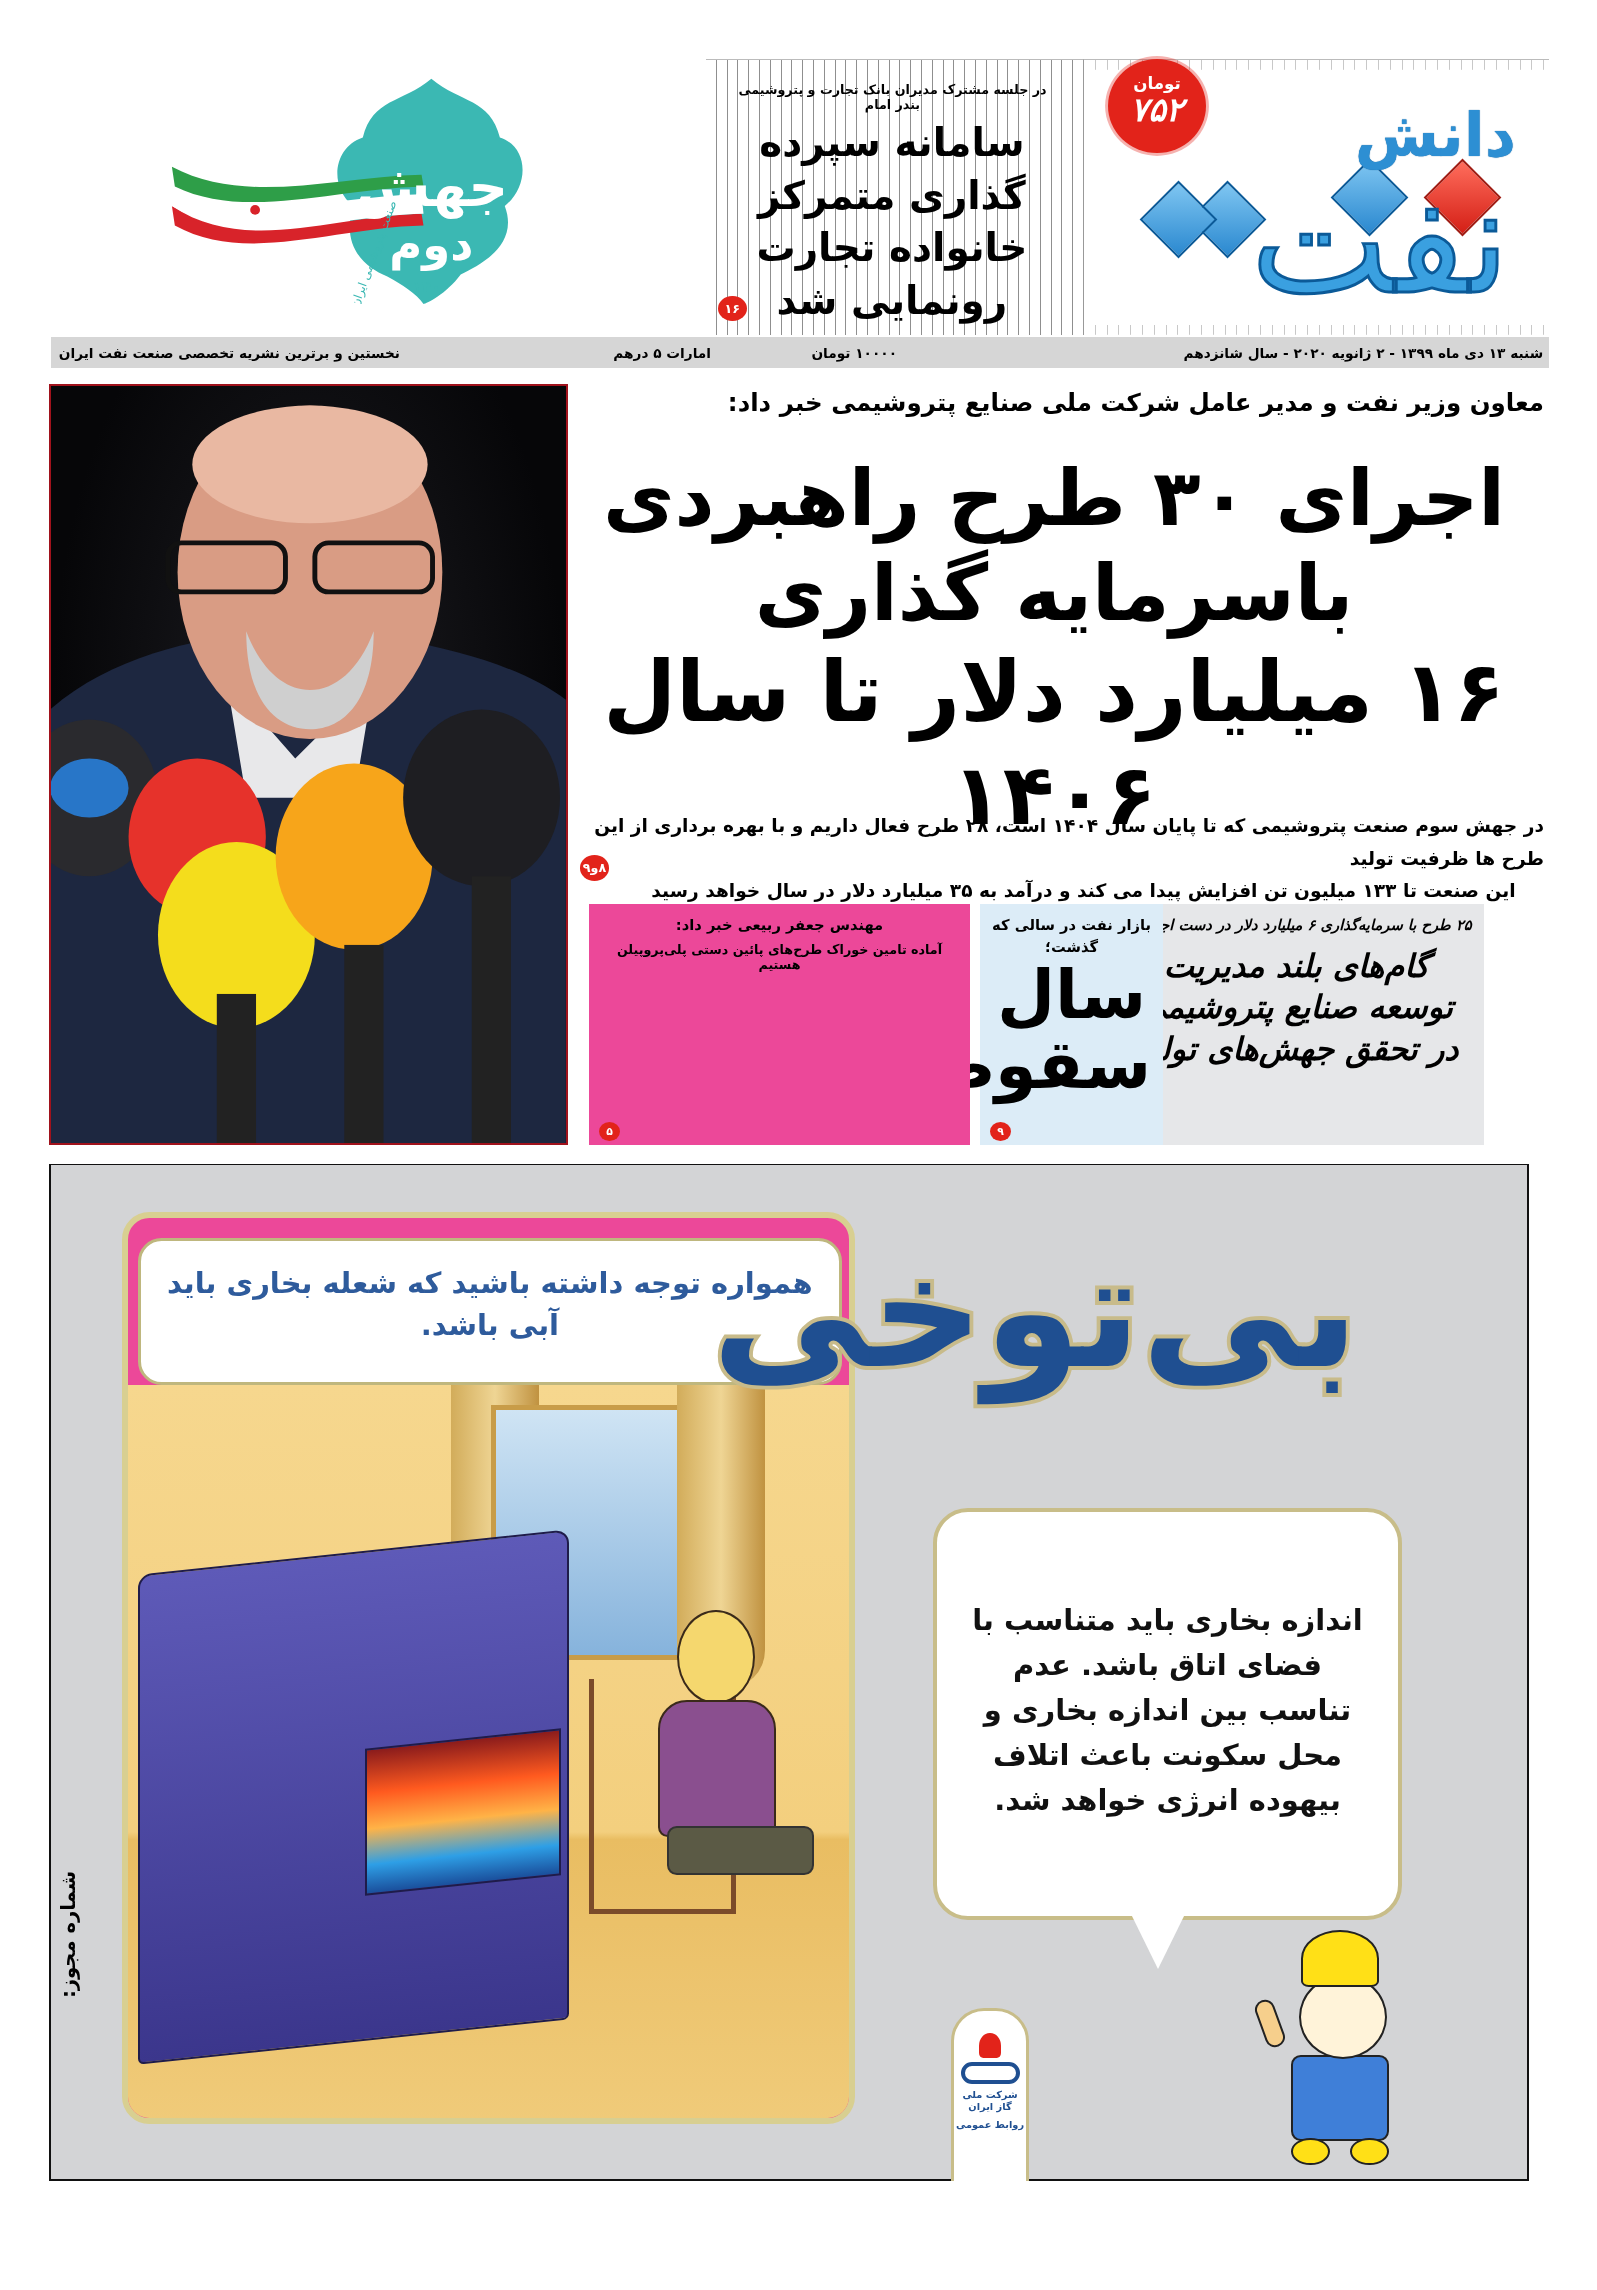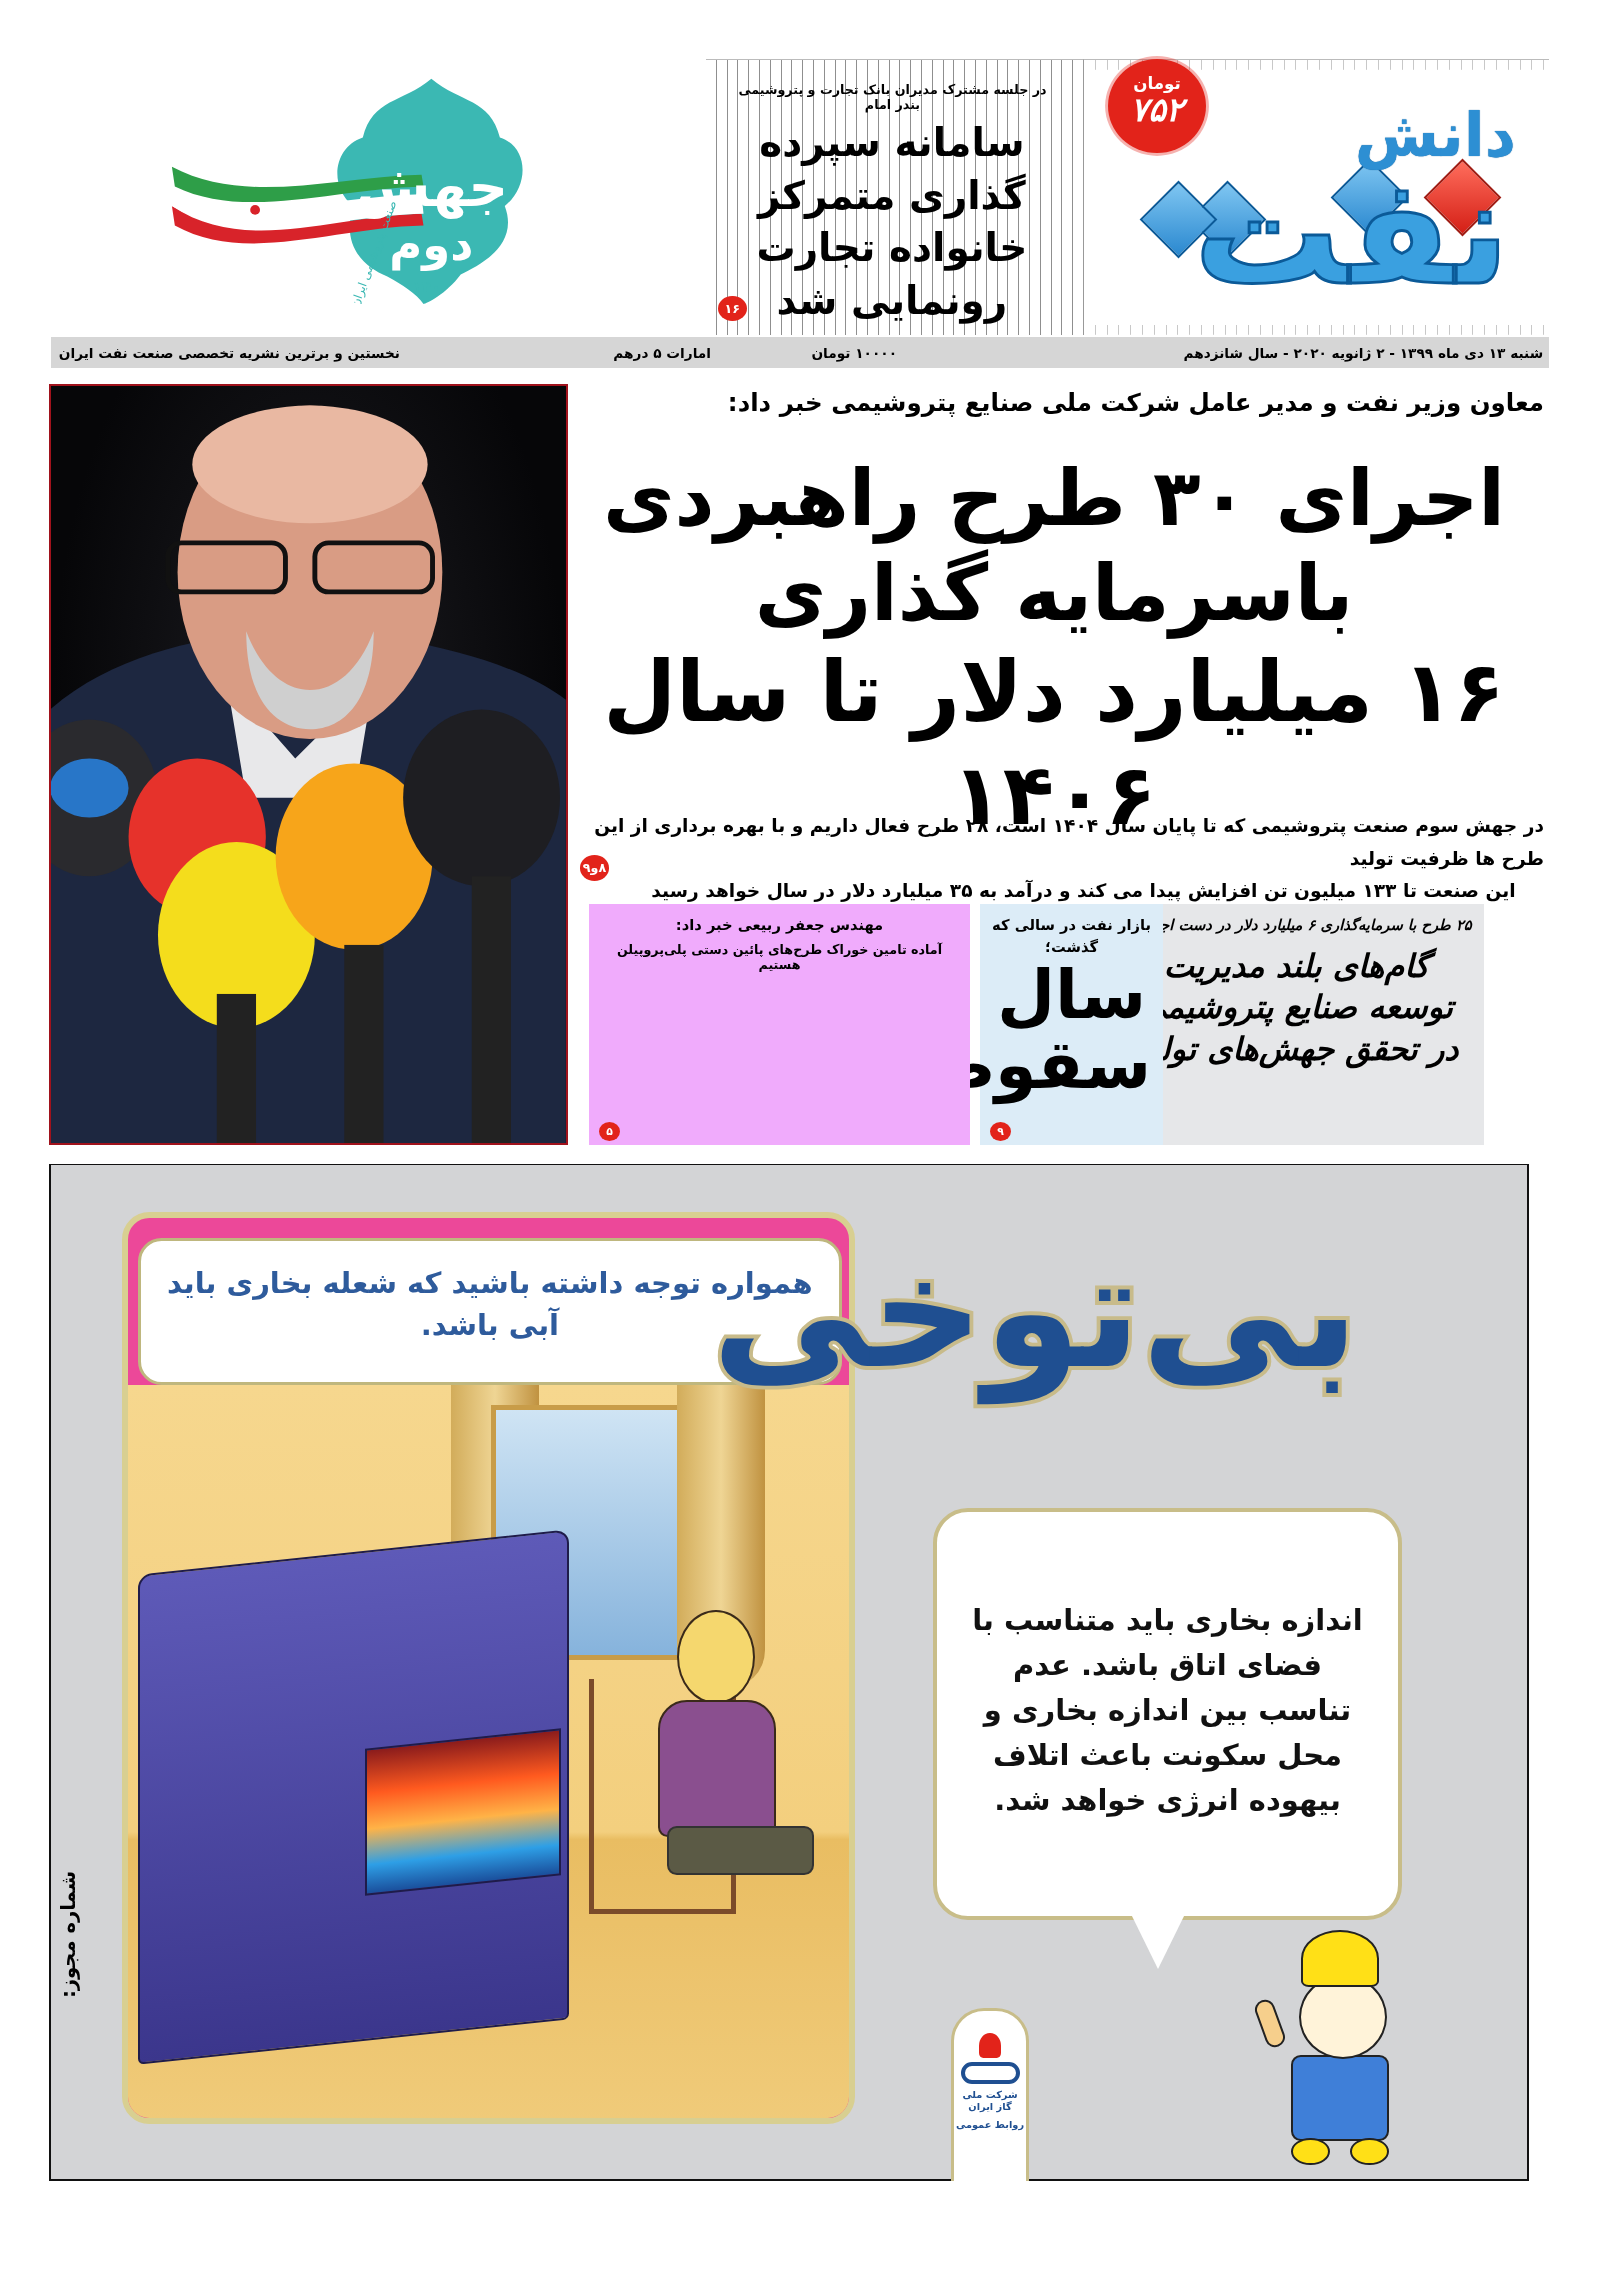--- a/index.html
+++ b/index.html
@@ -9,21 +9,21 @@
   .abs { position: absolute; }
   .logo-box {
     left: 1083px; top: 59px; width: 466px; height: 276px;
     border-left: 1px solid #999; border-top: 1px solid #bbb;
     background: repeating-linear-gradient(90deg, transparent 0 10.8px, #c8c8c8 10.8px 11.8px) top/100% 9.8px no-repeat,
                 repeating-linear-gradient(90deg, transparent 0 10.8px, #c8c8c8 10.8px 11.8px) bottom/100% 9.8px no-repeat,
                 #ffffff;
   }
   .logo-danesh { right: 33px; top: 39px; font-size: 61px; font-weight: bold; color: #2d8fd3;
     font-family: "DejaVu Sans", sans-serif; text-shadow: 0 0 1px #0b5a98; letter-spacing: -2px; }
-  .logo-naft { right: 39px; top: 99px; font-size: 147px; font-weight: bold; line-height: 1;
+  .logo-naft { right: 39px; top: 108px; font-size: 147px; font-weight: normal; line-height: 1;
     color: #3aa0e0; font-family: "DejaVu Sans", sans-serif; letter-spacing: -7.8px;
     -webkit-text-stroke: 2.9px #0b5a98; background: none; }
   .diamond { width: 55px; height: 55px; transform: rotate(45deg); border: 2px solid #0b5a98; }
   .diamond.blue { background: linear-gradient(135deg, #7fc6f2, #2a88cf); }
   .diamond.red { background: linear-gradient(135deg, #ff6d5c, #d41f16); border-color: #a01d14; }
   .issue-badge { left: 1108px; top: 59px; width: 98px; height: 94px; border-radius: 50%;
     background: #e2231a; color: #fff; text-align: center; font-weight: bold;
     box-shadow: 0 0 0 2.9px rgba(226,35,26,.35); }
   .issue-badge .lbl { font-size: 16.7px; display: block; margin-top: 13.7px; }
   .issue-badge .num { font-size: 33px; display: block; line-height: 1; font-style: italic; }
@@ -55,21 +55,21 @@
     background: radial-gradient(ellipse at 50% 40%, #1d1d22 0%, #060608 70%); overflow: hidden; }
   .lead-kicker { right: 54px; top: 388px; width: 941px; text-align: right; font-size: 24.5px; font-weight: bold; }
   .lead-title { right: 54px; top: 451px; width: 980px; text-align: center; font-size: 78px; font-weight: bold; line-height: 1.22; }
   .lead-title .l3 { font-size: 84px; }
   .lead-sub { right: 54px; top: 810px; width: 980px; text-align: right; font-size: 18.6px; font-weight: bold; line-height: 1.75; }
 
   
   .box { top: 904px; height: 241px; text-align: center; padding: 9.8px 11.8px; }
   .box-1 { left: 1109px; width: 375px; background: #e6e7e9; font-style: italic; }
   .box-2 { left: 980px; width: 183px; background: #dcecf7; }
-  .box-3 { left: 589px; width: 381px; background: #f0abfc; }
+  .box-3 { left: 589px; width: 381px; background: #ec4899; }
   .box .kicker { font-size: 14.7px; font-weight: bold; line-height: 1.5; }
   .box .title { font-size: 32px; font-weight: bold; line-height: 1.3; margin-top: 9.8px; }
   .box-2 .title { font-size: 67px; line-height: 1.05; margin-top: 2px; }
   .box-3 .title { font-size: 35px; line-height: 1.2; margin-top: 5.9px; }
   .box .foot { font-size: 12.7px; font-weight: bold; margin-top: 5.9px; }
   .box .red-dot { position: absolute; left: 9.8px; bottom: 3.9px; width: 21.6px; height: 19.6px; line-height: 19.6px; font-size: 10.8px; }
 
   
   .ad { left: 49px; top: 1164px; width: 1480px; height: 1017px; background: #d3d4d6; border: 2px solid #111; border-top-width: 1px; }
   .cartoon-frame { left: 71px; top: 47px; width: 733px; height: 912px; border-radius: 27.4px;

